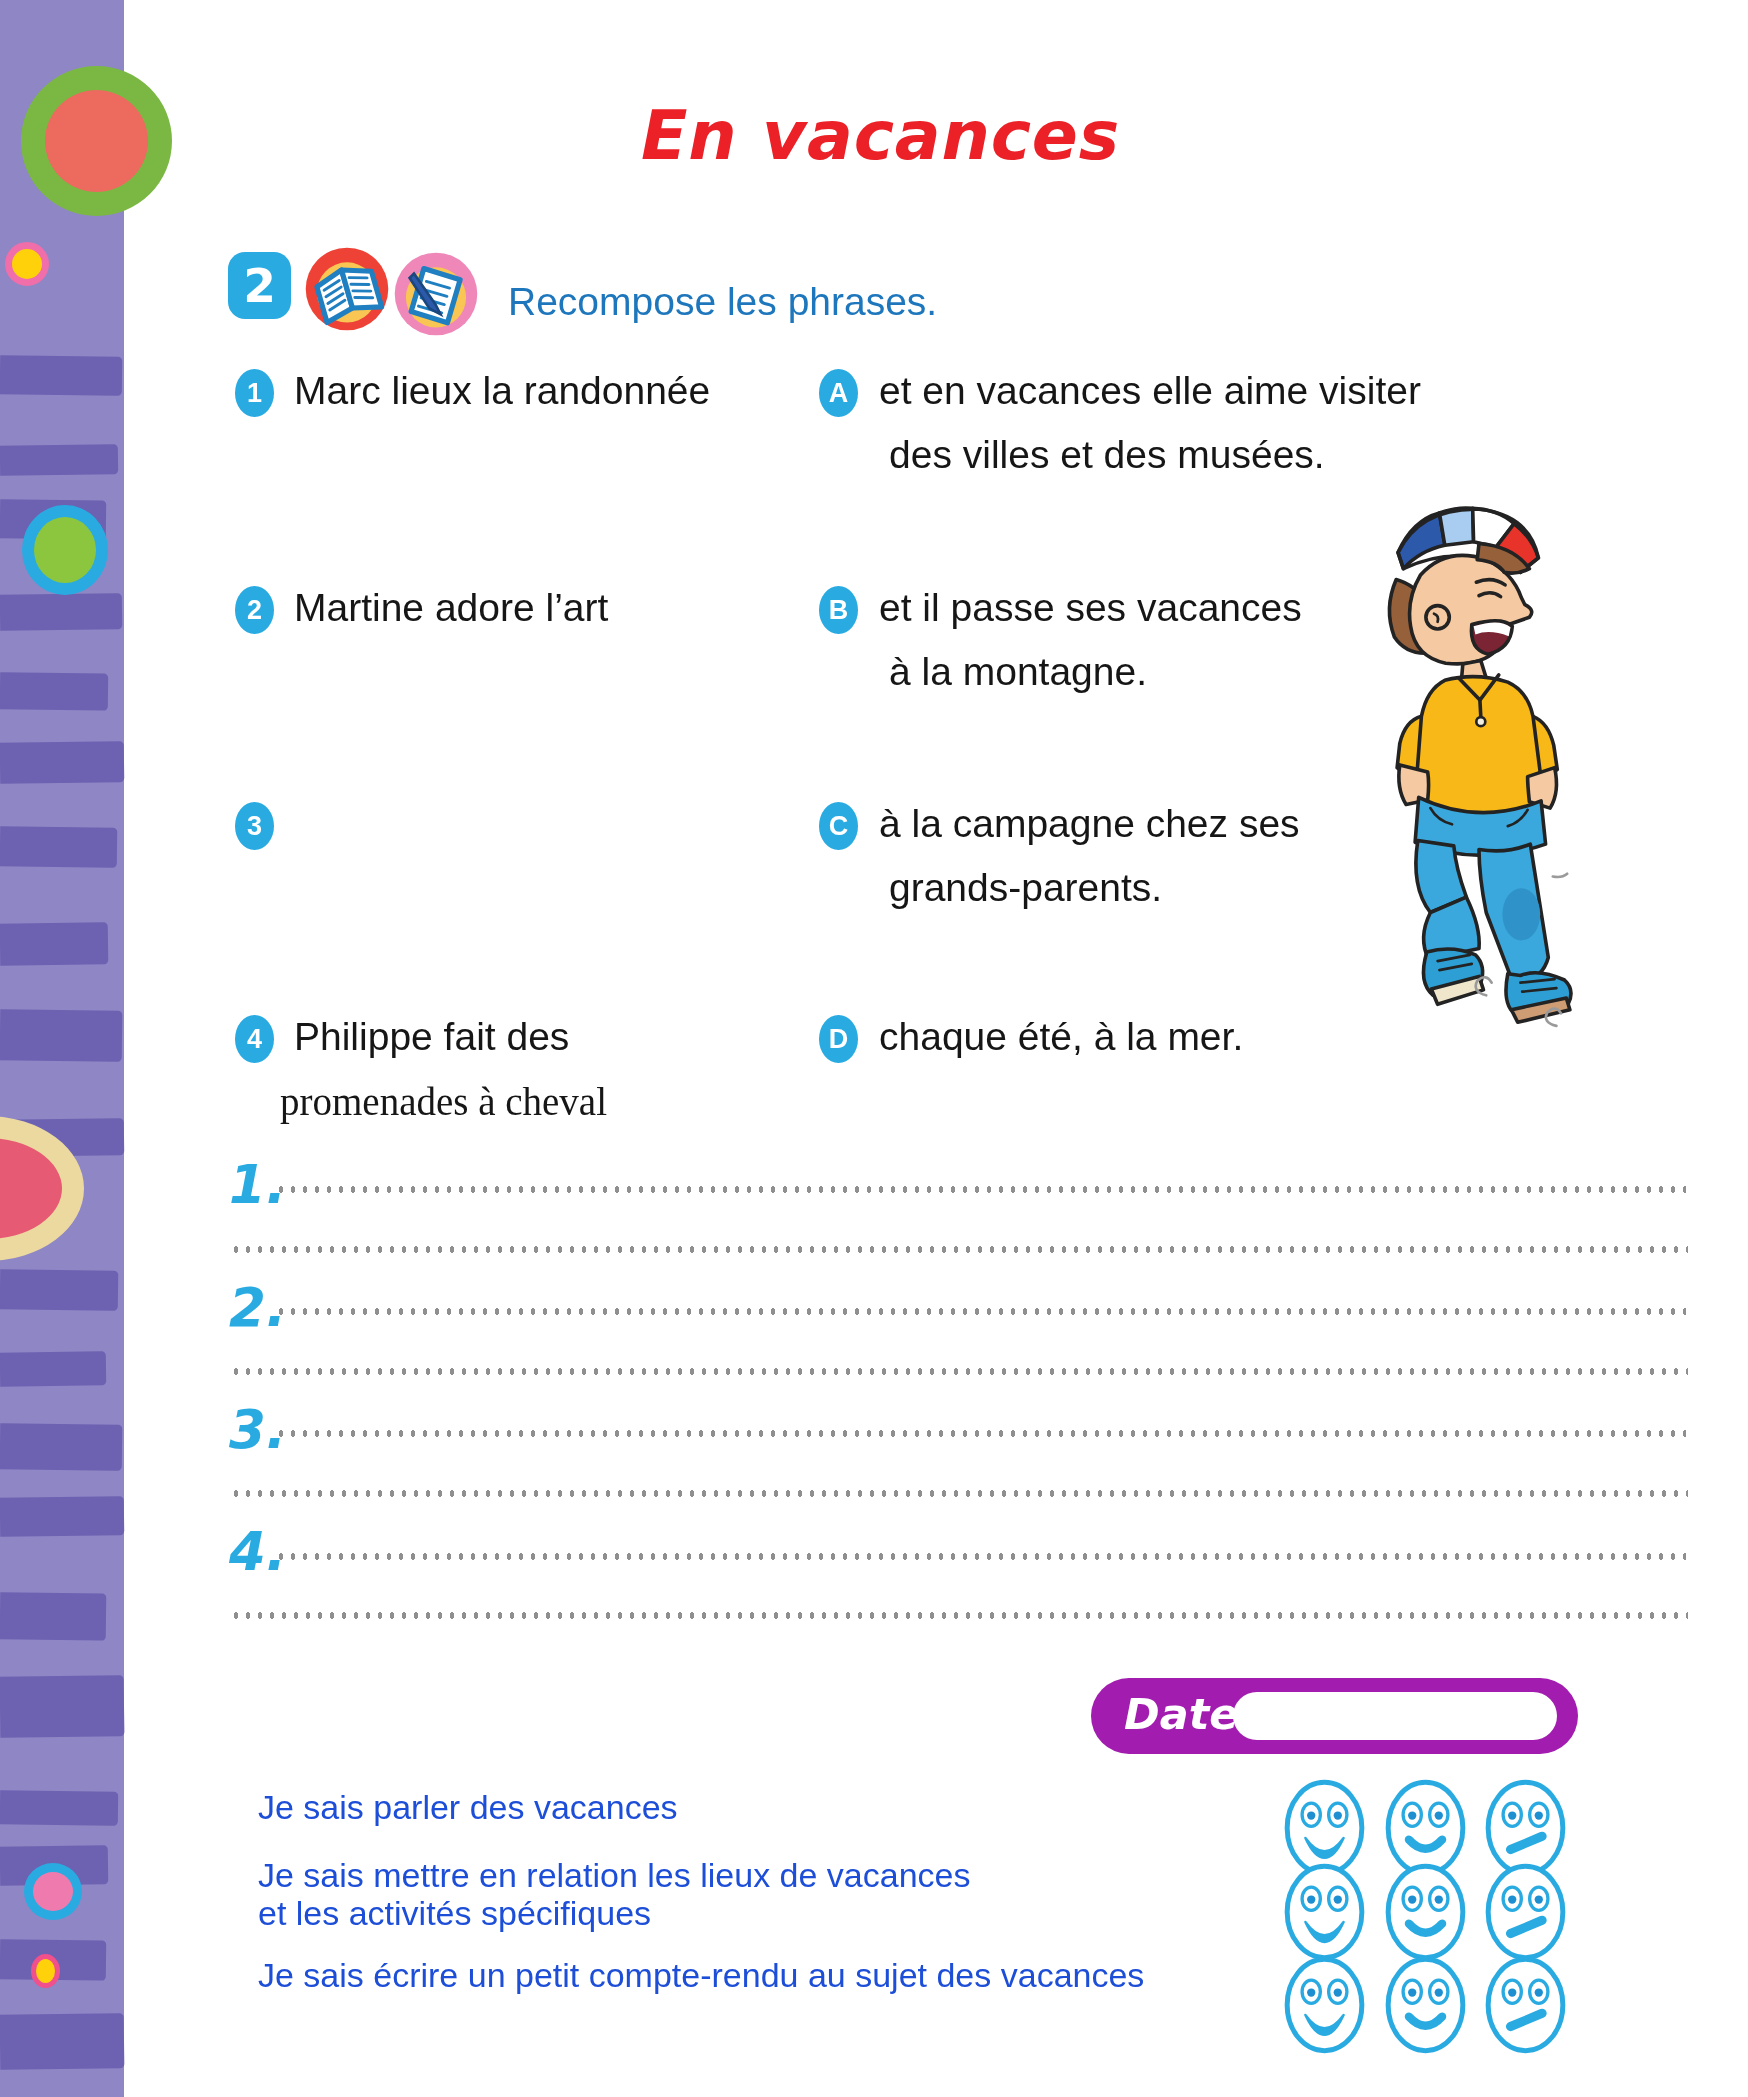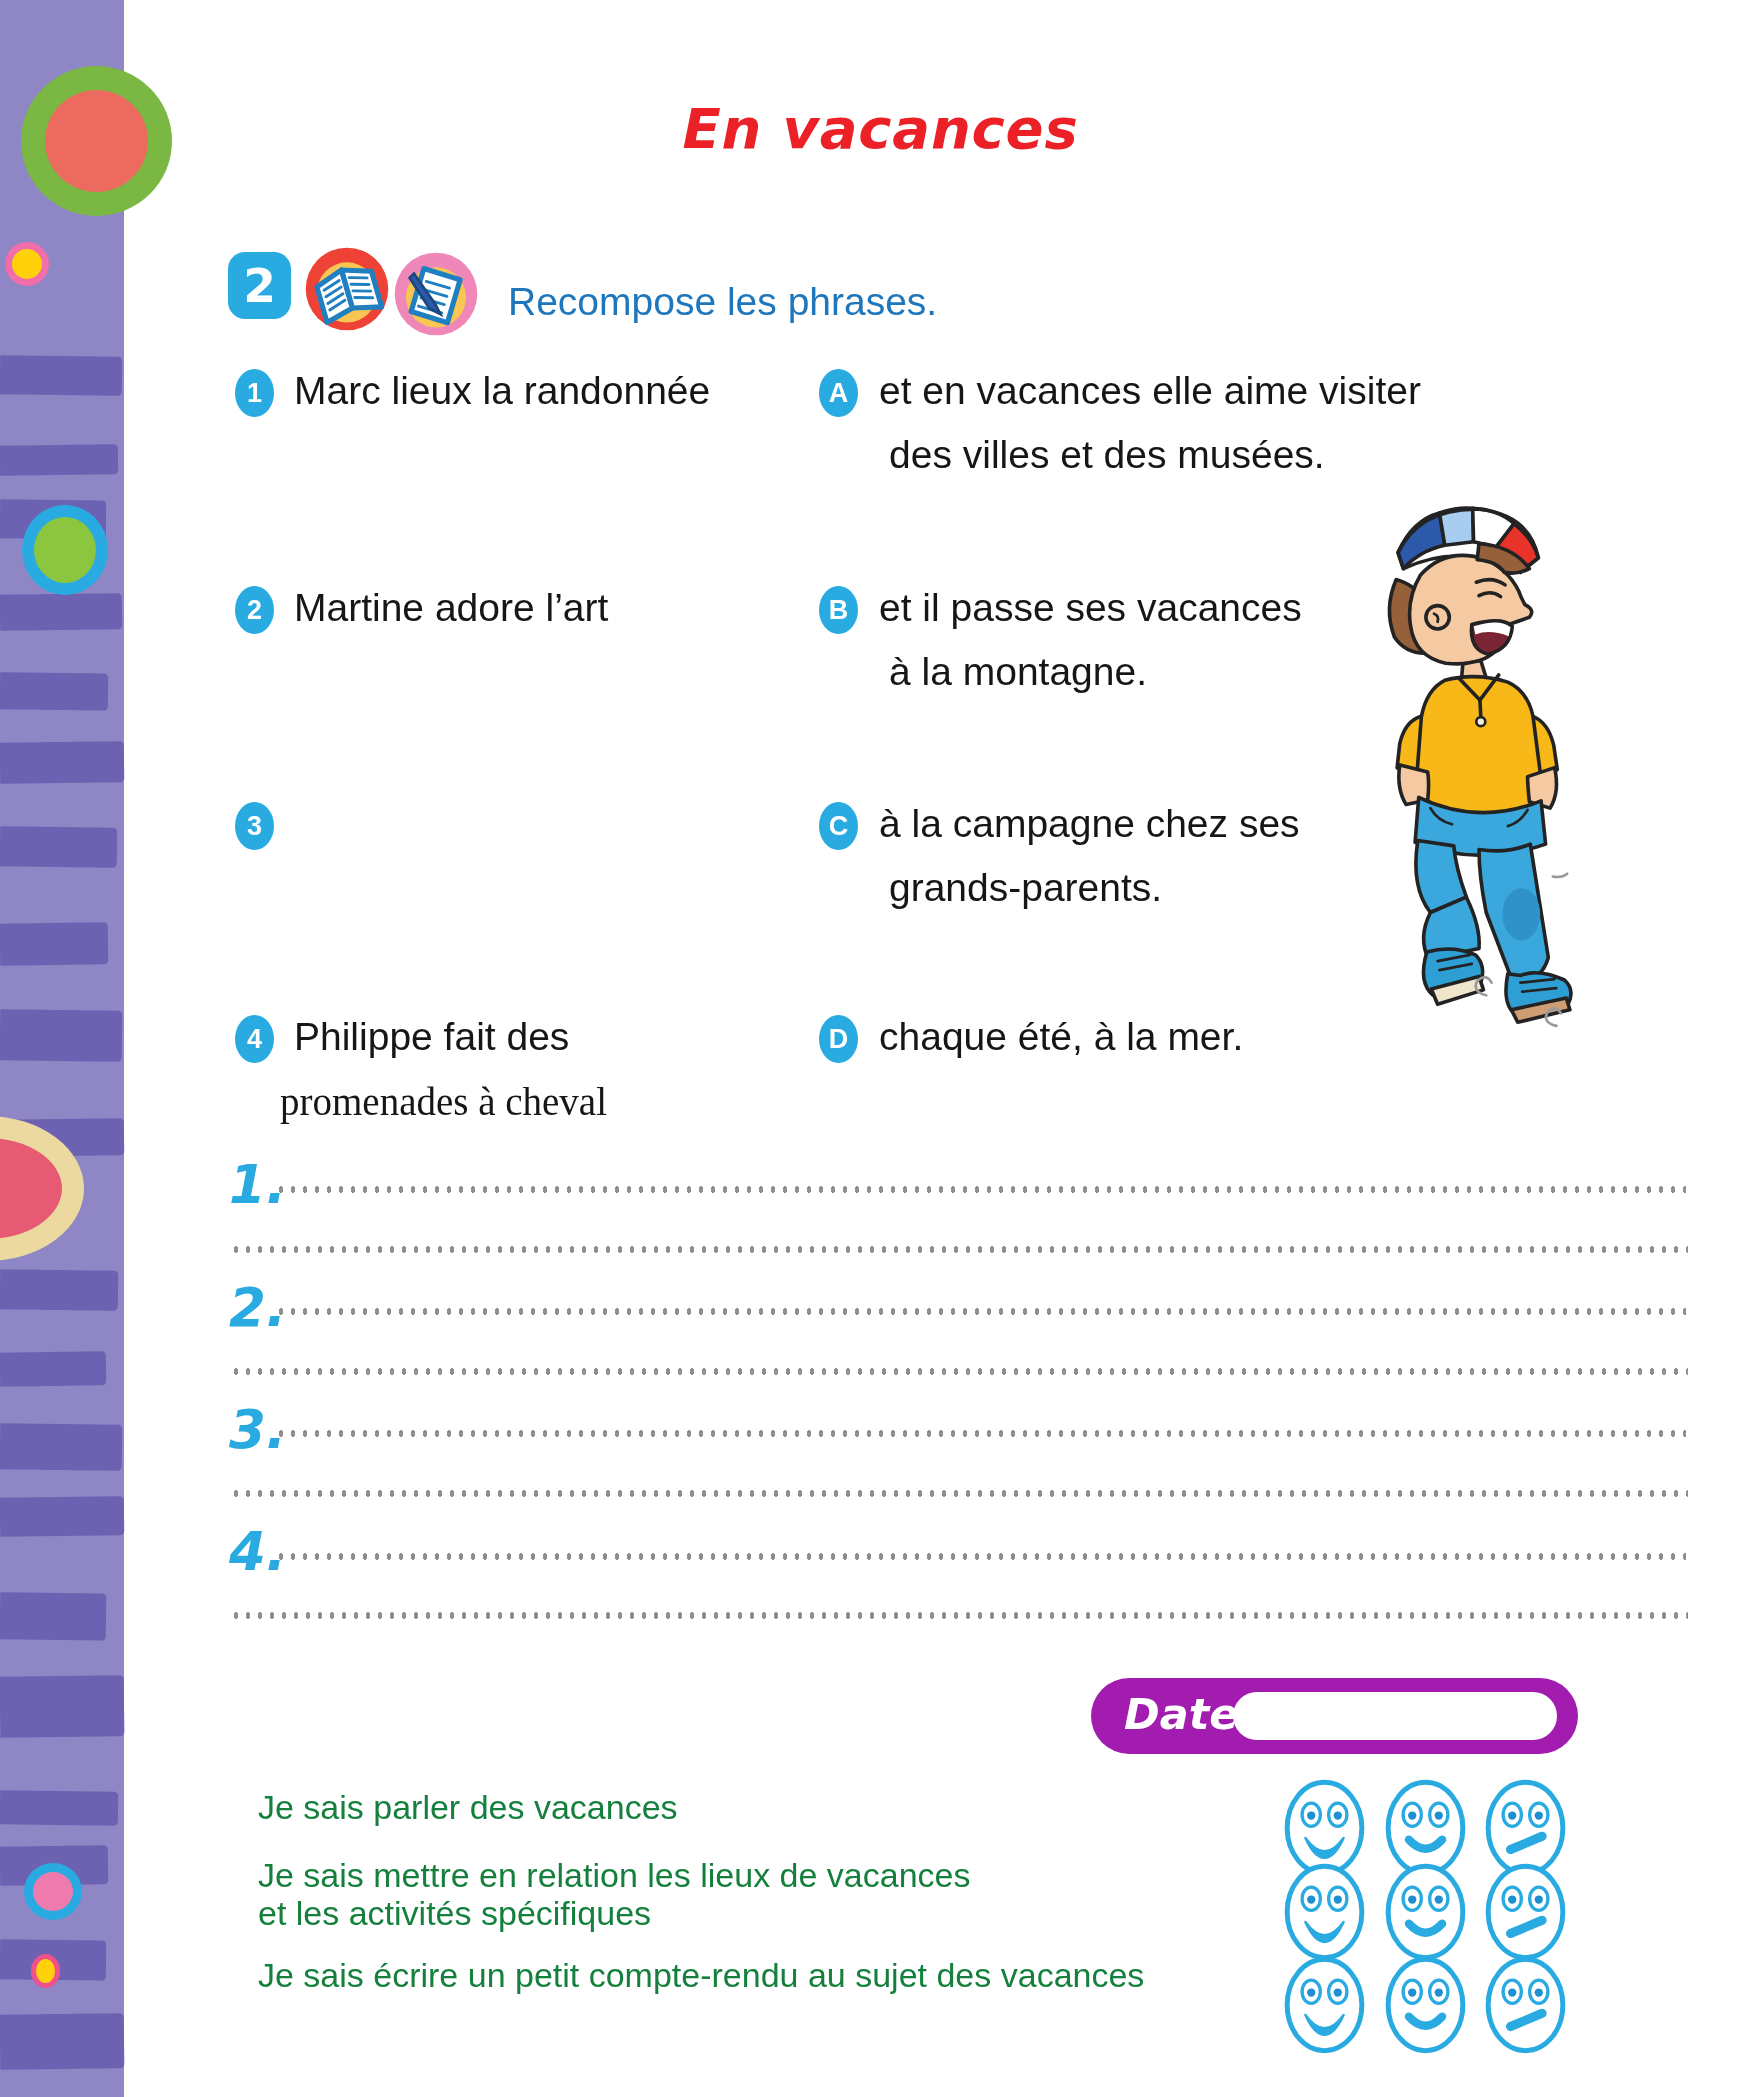--- a/index.html
+++ b/index.html
@@ -7,21 +7,21 @@
         font-family:"Liberation Sans",sans-serif;}
   
   .sidebar{position:absolute;left:0;top:0;width:124px;height:2218px;background:#8e86c5;}
   .stripe{position:absolute;left:0;background:#6c62b1;border-radius:0 4.2px 4.2px 0;}
   .deco{position:absolute;border-radius:50%;box-sizing:border-box;}
   .pagenum{position:absolute;left:46px;top:2087px;width:80px;text-align:center;
            font-size:49px;color:#f4f2fb;letter-spacing:2.5px;}
   
   .title{position:absolute;left:524px;top:96px;width:713px;text-align:center;
          font-family:"DejaVu Sans",sans-serif;font-style:italic;font-weight:bold;
-         font-size:56px;color:#ec2127;letter-spacing:0.8px;}
+         font-size:68px;color:#ec2127;letter-spacing:0.8px;}
   
   .ex-badge{position:absolute;left:228px;top:252px;width:63px;height:67px;background:#29abe2;
             border-radius:17px;color:#fff;font-weight:bold;font-size:47px;
             display:flex;align-items:center;justify-content:center;
             font-family:"DejaVu Sans",sans-serif;}
   .ex-icon{position:absolute;width:86px;height:86px;}
   .instruction{position:absolute;left:508px;top:280px;font-size:39px;color:#1e77bc;}
   
   .m-circle{position:absolute;width:39px;height:48px;background:#29abe2;border-radius:50%;
             color:#fff;font-weight:bold;font-size:27px;display:flex;align-items:center;
@@ -34,21 +34,21 @@
         background-image:radial-gradient(ellipse 2.1px 3.4px at 2.1px 50%, #8f8f8f 96%, rgba(0,0,0,0));
         background-size:12px 6.7px;}
   
   .date-badge{position:absolute;left:1091px;top:1678px;width:487px;height:76px;
               background:#a21caf;border-radius:39px;}
   .date-label{position:absolute;left:33px;top:11px;font-family:"DejaVu Sans",sans-serif;
               font-style:italic;font-weight:bold;font-size:43px;color:#ffffff;}
   .date-input{position:absolute;left:142px;top:14px;width:324px;height:48px;background:#ffffff;
               border-radius:24px;}
   
-  .assess-text{position:absolute;left:258px;font-size:34px;line-height:38px;color:#15803d;}
+  .assess-text{position:absolute;left:258px;font-size:34px;line-height:38px;color:#1d4ed8;}
   .smiley{position:absolute;width:83px;height:100px;}
   .boy{position:absolute;left:1344px;top:489px;width:252px;height:541px;}
 </style>
 </head>
 <body>
 
 <div class="page">
 
   <div class="sidebar" id="sidebar">
       <div class="stripe" style="top: 356px; width: 122px; height: 39px; transform: rotate(0.7deg);"></div>

